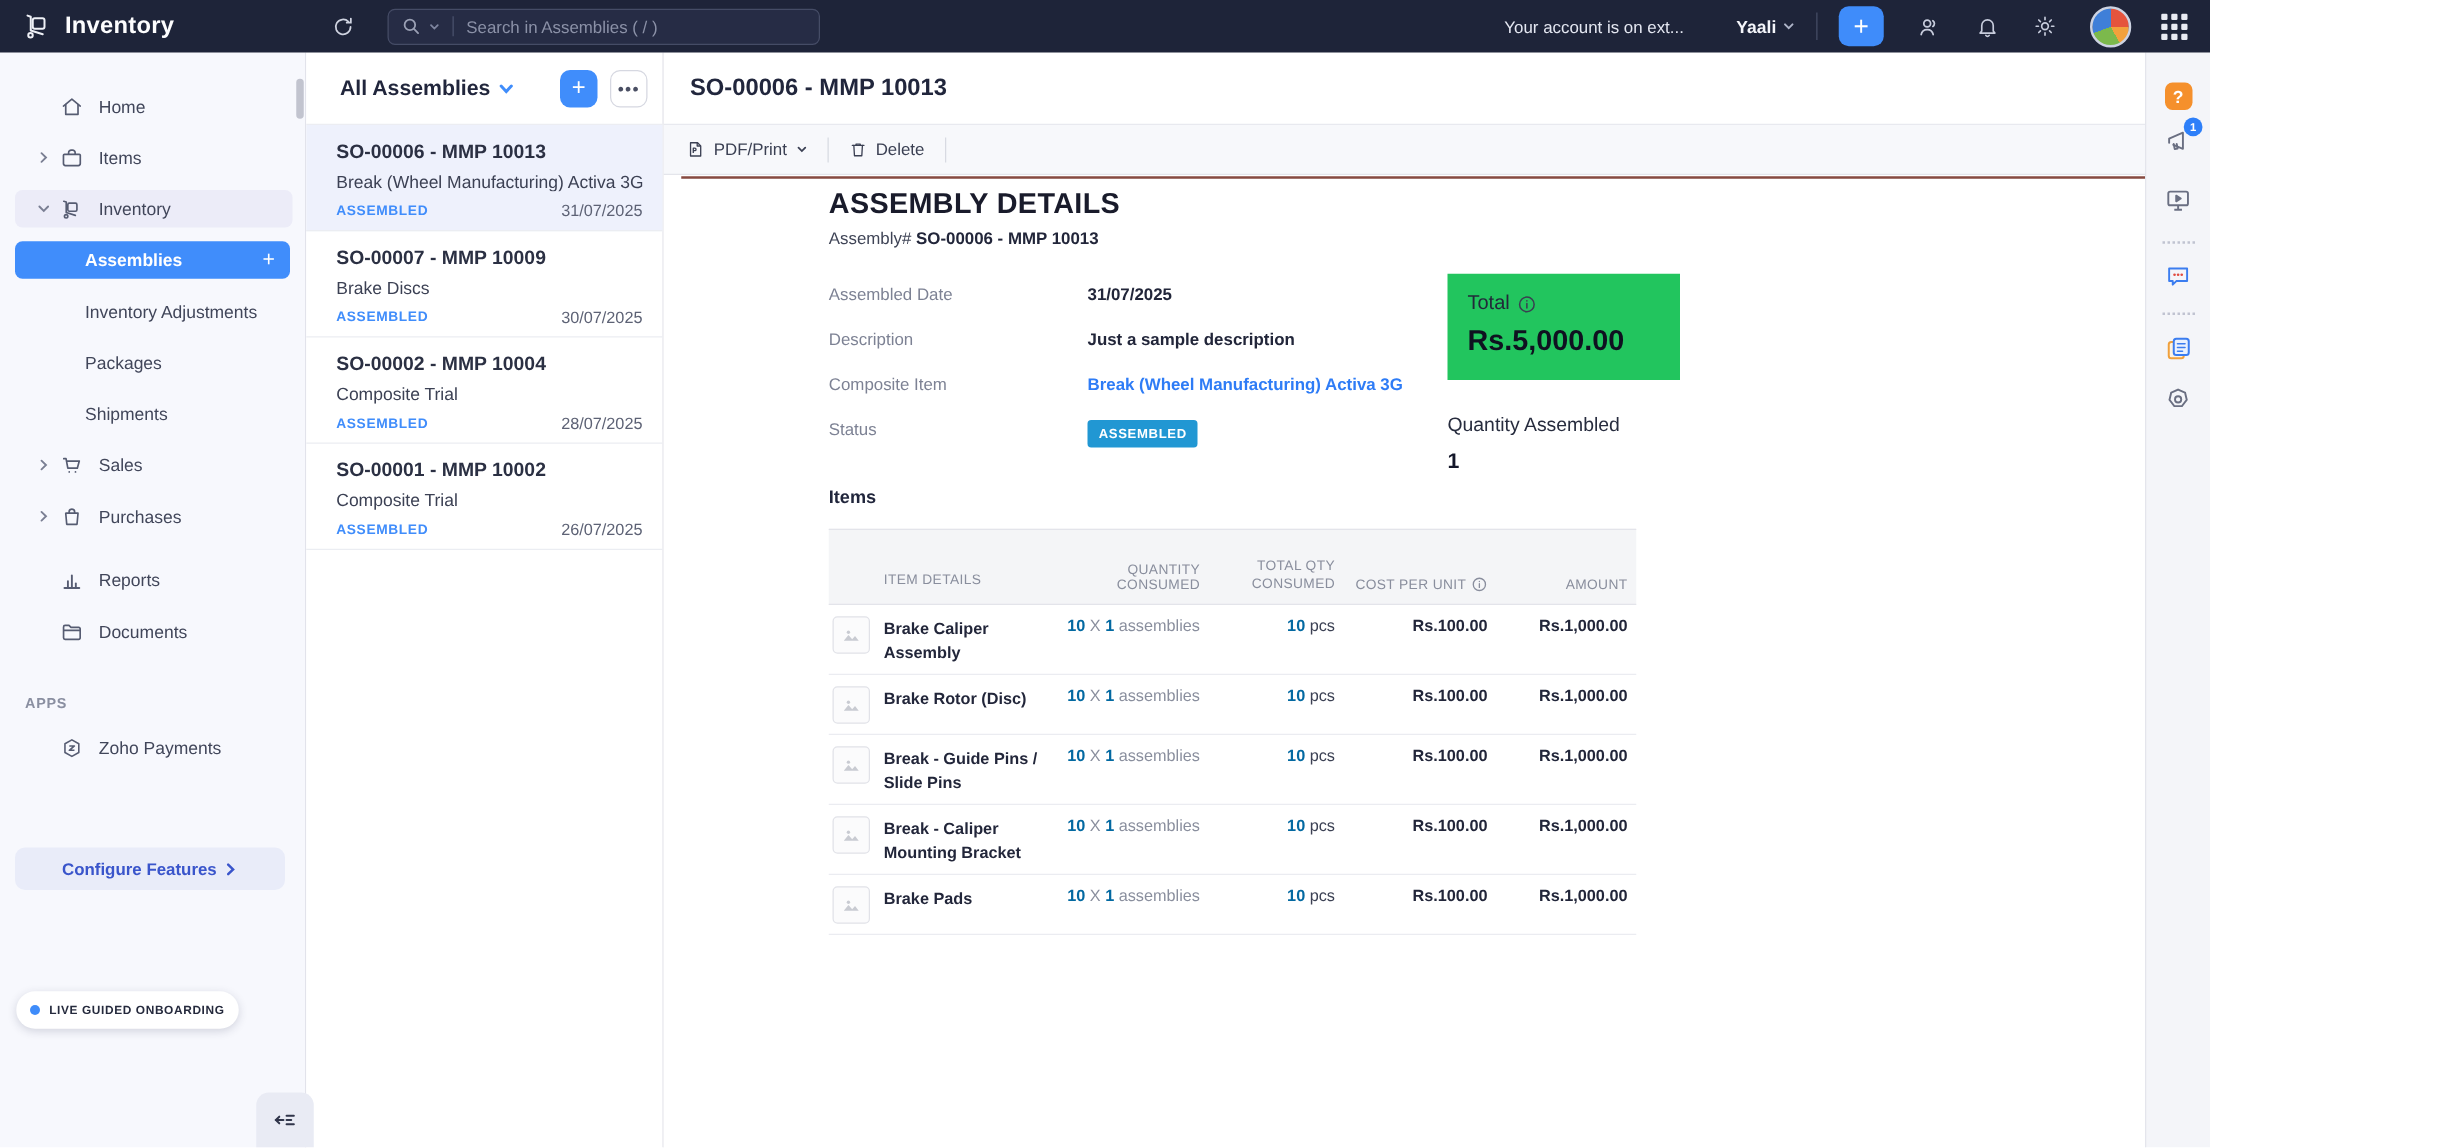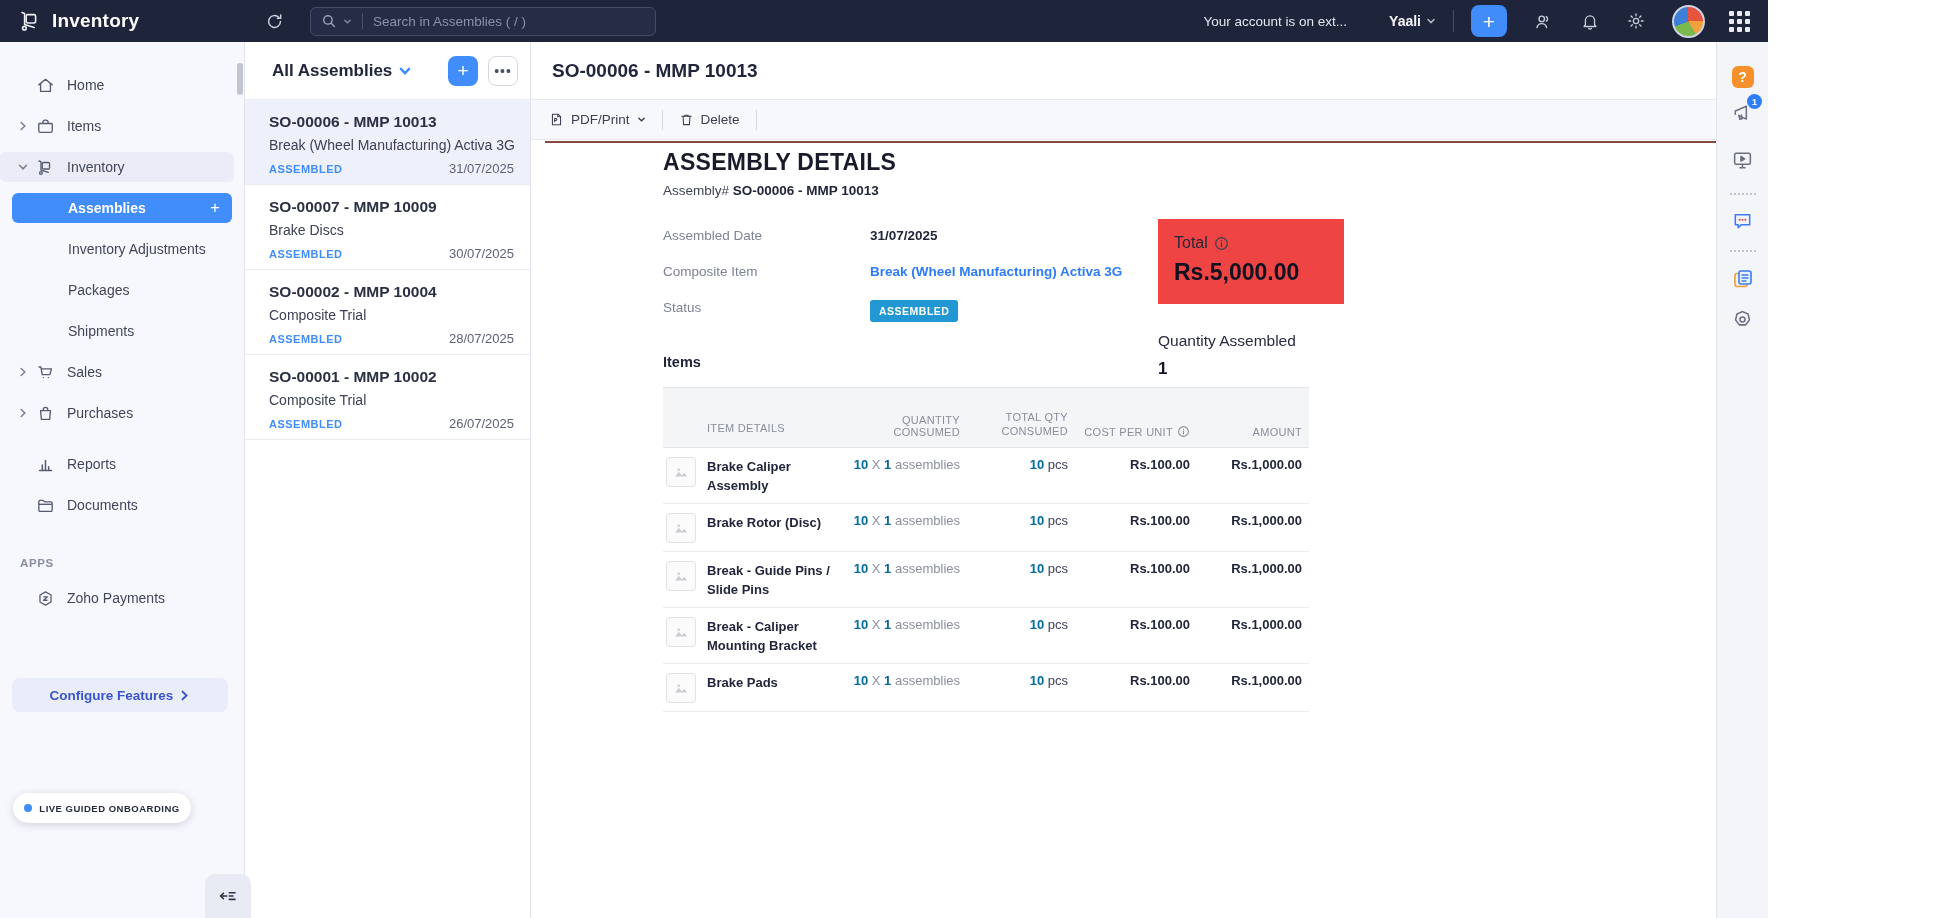--- a/index.html
+++ b/index.html
@@ -20,21 +20,21 @@
   .org { display:flex; align-items:center; gap:5px; font-size:14px; font-weight:700; color:#f4f5fa; cursor:pointer; }
   .tb-divider { width:1px; height:22px; background:#454c66; margin:0 17px; }
   .tb-plus { width:36px; height:32px; background:#3f8cfa; border:none; border-radius:8px; color:#fff; font-size:21px; line-height:1; cursor:pointer; margin-right:26px; }
   .tb-ico { margin-right:26px; }
   .avatar { width:33px; height:33px; border-radius:50%; border:2px solid #cdd3e2; background:conic-gradient(#e5543d 0 90deg,#f2a13c 90deg 150deg,#7cb94c 150deg 250deg,#3f7fd8 250deg 360deg); margin-right:24px; cursor:pointer; }
   .grid-icon { display:grid; grid-template-columns:repeat(3,5px); grid-template-rows:repeat(3,5px); gap:3px; cursor:pointer; }
   .grid-icon span { background:#e9ebf3; border-radius:1px; }
 
   
   .sidebar { position:absolute; top:42px; left:0; width:245px; bottom:0; background:#f7f8fd; border-right:1px solid #e2e3eb; }
-  .snav { display:flex; align-items:center; height:30px; margin:0 6px 11px 0; padding-left:18px; font-size:14px; color:#41465a; cursor:pointer; }
+  .snav { display:flex; align-items:center; height:30px; margin:0 6px 11px 12px; padding-left:18px; font-size:14px; color:#41465a; cursor:pointer; }
   .snav .chev { width:14px; display:flex; }
   .snav .icn { width:20px; margin:0 11px 0 4px; display:flex; }
   .snav-first { margin-top:28px; }
   .snav.hl { background:#ececf8; border-radius:6px; margin-right:10px; }
   .sub { display:flex; align-items:center; height:30px; margin:0 12px 11px 12px; padding-left:56px; font-size:14px; color:#41465a; cursor:pointer; }
   .sub.sel { background:#408dfb; color:#fff; border-radius:6px; font-weight:700; justify-content:space-between; padding-right:12px; }
   .sub.sel .subplus { font-size:17px; font-weight:400; color:#fff; }
   .gap16 { height:10px; }
   .apps-label { padding:26px 0 14px 20px; font-size:11.5px; letter-spacing:.6px; color:#8a8fa1; font-weight:700; }
   .configure { position:absolute; left:12px; right:16px; top:636px; height:34px; background:#e9ecf9; border-radius:8px; display:flex; align-items:center; justify-content:center; gap:6px; font-size:13.5px; font-weight:700; color:#3a55cb; cursor:pointer; }
@@ -78,21 +78,21 @@
   .doc-asm { margin-top:7px; font-size:13.5px; color:#3f4456; }
   .doc-asm b { color:#22263a; }
   .fields { margin-top:30px; width:480px; }
   .frow { display:flex; margin-bottom:21px; align-items:flex-start; }
   .flabel { width:207px; font-size:13.5px; color:#7d8294; flex:none; }
   .fval { font-size:13.5px; color:#22263a; font-weight:700; }
   .fval.link { color:#2e7cf6; cursor:pointer; font-weight:700; }
   .badge { display:inline-block; background:#2197d3; color:#fff; font-size:10.5px; font-weight:700; letter-spacing:.5px; padding:5px 9px; border-radius:3px; }
 
   .summary { position:absolute; left:627px; top:79px; width:186px; }
-  .total-box { background:#ef4444; padding:15px 16px 18px 16px; }
+  .total-box { background:#22c55e; padding:15px 16px 18px 16px; }
   .total-label { display:flex; align-items:center; gap:6px; font-size:16px; color:#23283a; }
   .total-value { margin-top:7px; font-size:23px; font-weight:800; color:#0f1120; }
   .qty-label { margin-top:28px; font-size:15.5px; color:#272c3e; }
   .qty-value { margin-top:9px; font-size:17px; font-weight:800; color:#14172a; }
 
   .items-label { margin-top:32px; font-size:14.5px; font-weight:700; color:#21263c; }
   .itable { margin-top:17px; width:646px; }
   .thead { display:flex; align-items:flex-end; background:#f4f5f7; border-top:1px solid #e3e4ea; border-bottom:1px solid #e3e4ea; min-height:50px; padding:6px 0 9px 0; font-size:11px; color:#898e9d; letter-spacing:.3px; }
   .trow { display:flex; align-items:flex-start; border-bottom:1px solid #ebecf1; padding:9px 0 8px 0; min-height:44px; }
   .c-thumb { width:44px; flex:none; padding-left:3px; }
@@ -428,20 +428,24 @@
         <div class="doc-heading">ASSEMBLY DETAILS</div>
         <div class="doc-asm">
           <span>Assembly#</span>
           <b>SO-00006 - MMP 10013</b>
         </div>
 
         <div class="fields">
           <div class="frow">
             <span class="flabel">Assembled Date</span>
             <span class="fval">31/07/2025</span>
+          </div>
+          <div class="frow">
+            <span class="flabel">Description</span>
+            <span class="fval">Just a sample description</span>
           </div>
           <div class="frow">
             <span class="flabel">Composite Item</span>
             <span class="fval link">Break (Wheel Manufacturing) Activa 3G</span>
           </div>
           <div class="frow">
             <span class="flabel">Status</span>
             <span class="badge">ASSEMBLED</span>
           </div>
         </div>

